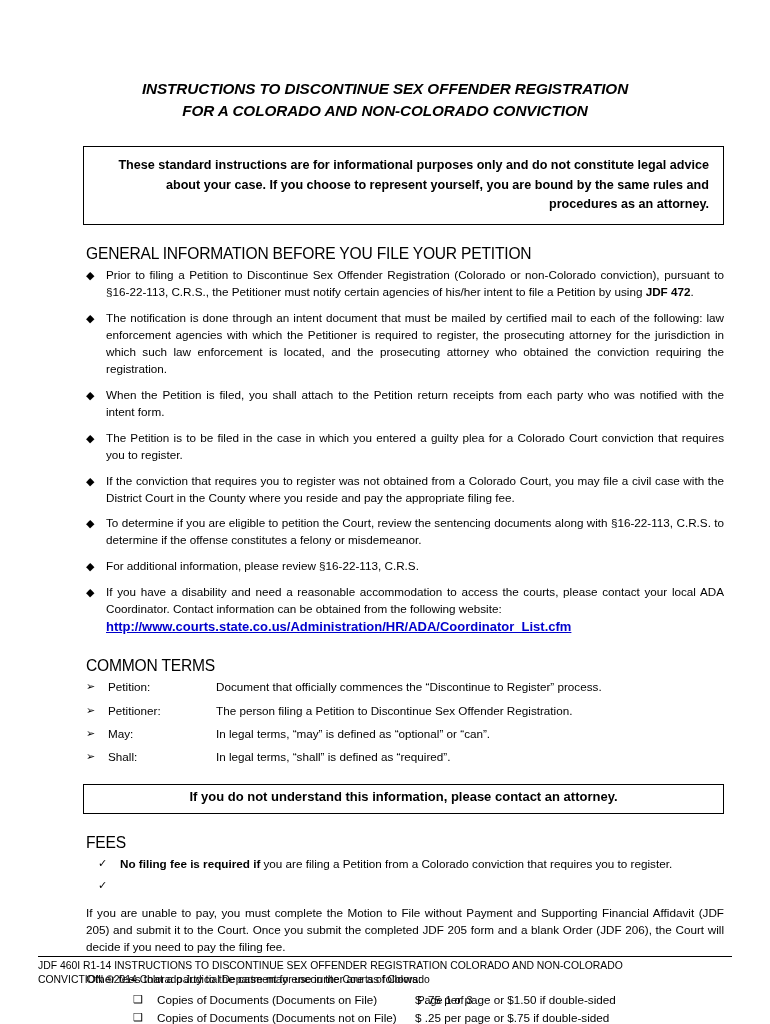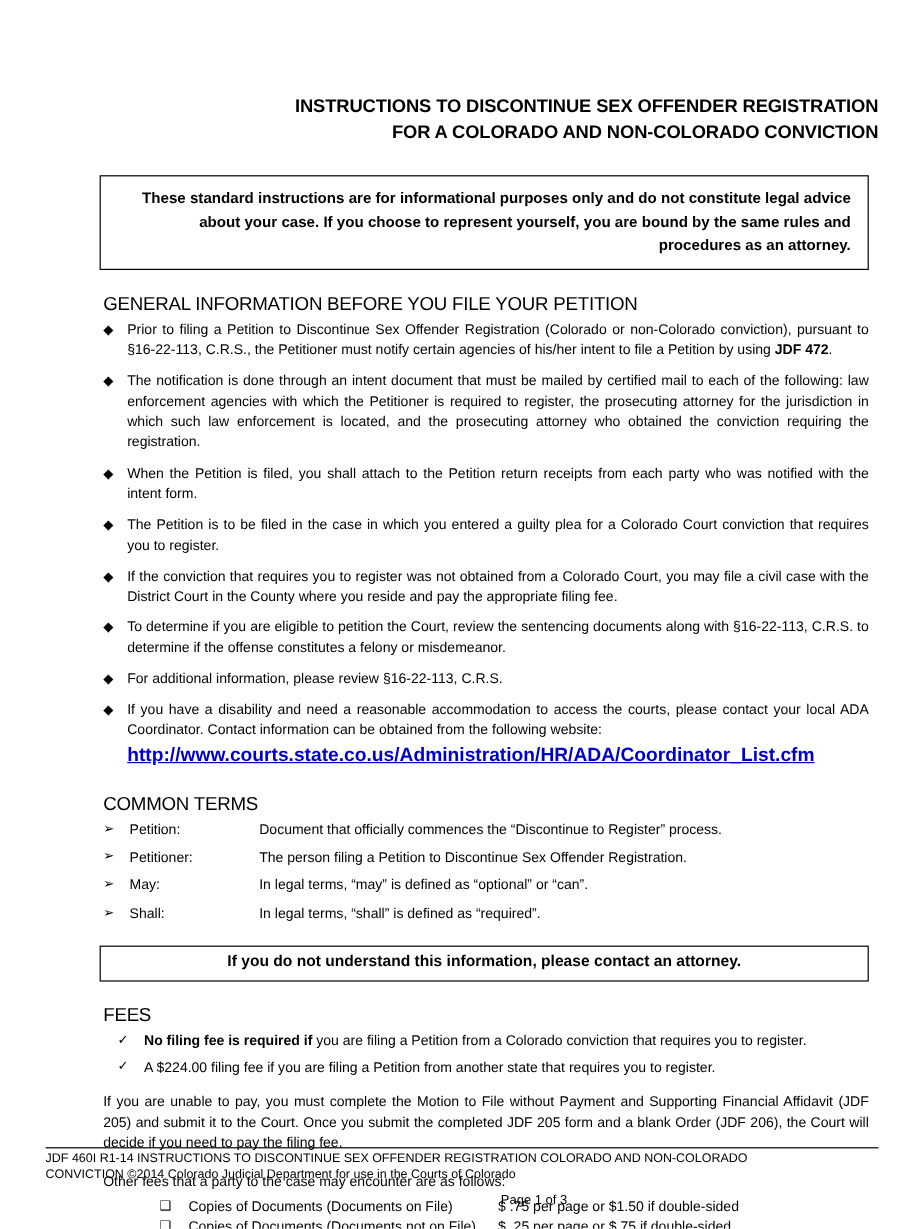--- a/index.html
+++ b/index.html
@@ -16,25 +16,26 @@
     overflow: hidden;
   }
   .page {
     position: relative;
     width: 770px;
     height: 1024px;
     box-sizing: border-box;
     padding: 78px 38px 0 38px;
   }
   .title-block {
-    text-align: right;
+    text-align: center;
     font-weight: bold;
     font-size: 15.3px;
     line-height: 1.42;
     letter-spacing: -0.1px;
+    font-style: italic;
   }
   .title-line2 {
     display: block;
   }
   .notice-box {
     margin: 25px 8px 0 45px;
     border: 1px solid #000;
     padding: 9px 14px 10px 14px;
     text-align: right;
     font-weight: bold;
@@ -68,21 +69,21 @@
     line-height: 1.45;
     text-align: justify;
   }
   .bullet-text b {
     font-weight: bold;
   }
   .link {
     color: #0000cc;
     text-decoration: underline;
     font-weight: bold;
-    font-size: 16px;
+    font-size: 13px;
   }
   .terms {
     margin: 2px 8px 0 48px;
   }
   .term-row {
     display: flex;
     align-items: flex-start;
     margin-bottom: 7px;
     font-size: 11.7px;
     line-height: 1.4;
@@ -251,21 +252,20 @@
 
   <h2 class="section">FEES</h2>
 
   <div class="fees-list">
     <div class="fee-row">
       <span class="check-glyph">✓</span>
       <span><b>No filing fee is required if</b><span> you are filing a Petition from a Colorado conviction that requires you to register.</span></span>
     </div>
     <div class="fee-row">
       <span class="check-glyph">✓</span>
-      <span>A $224.00 filing fee if you are filing a Petition from another state that requires you to register.</span>
     </div>
   </div>
 
   <div class="para">If you are unable to pay, you must complete the Motion to File without Payment and Supporting Financial Affidavit (JDF 205) and submit it to the Court.  Once you submit the completed JDF 205 form and a blank Order (JDF 206), the Court will decide if you need to pay the filing fee.</div>
 
   <div class="other-fees-label">Other fees that a party to the case may encounter are as follows:</div>
 
   <div class="fee-table">
     <div class="fee-item">
       <span class="box-glyph">❑</span>

